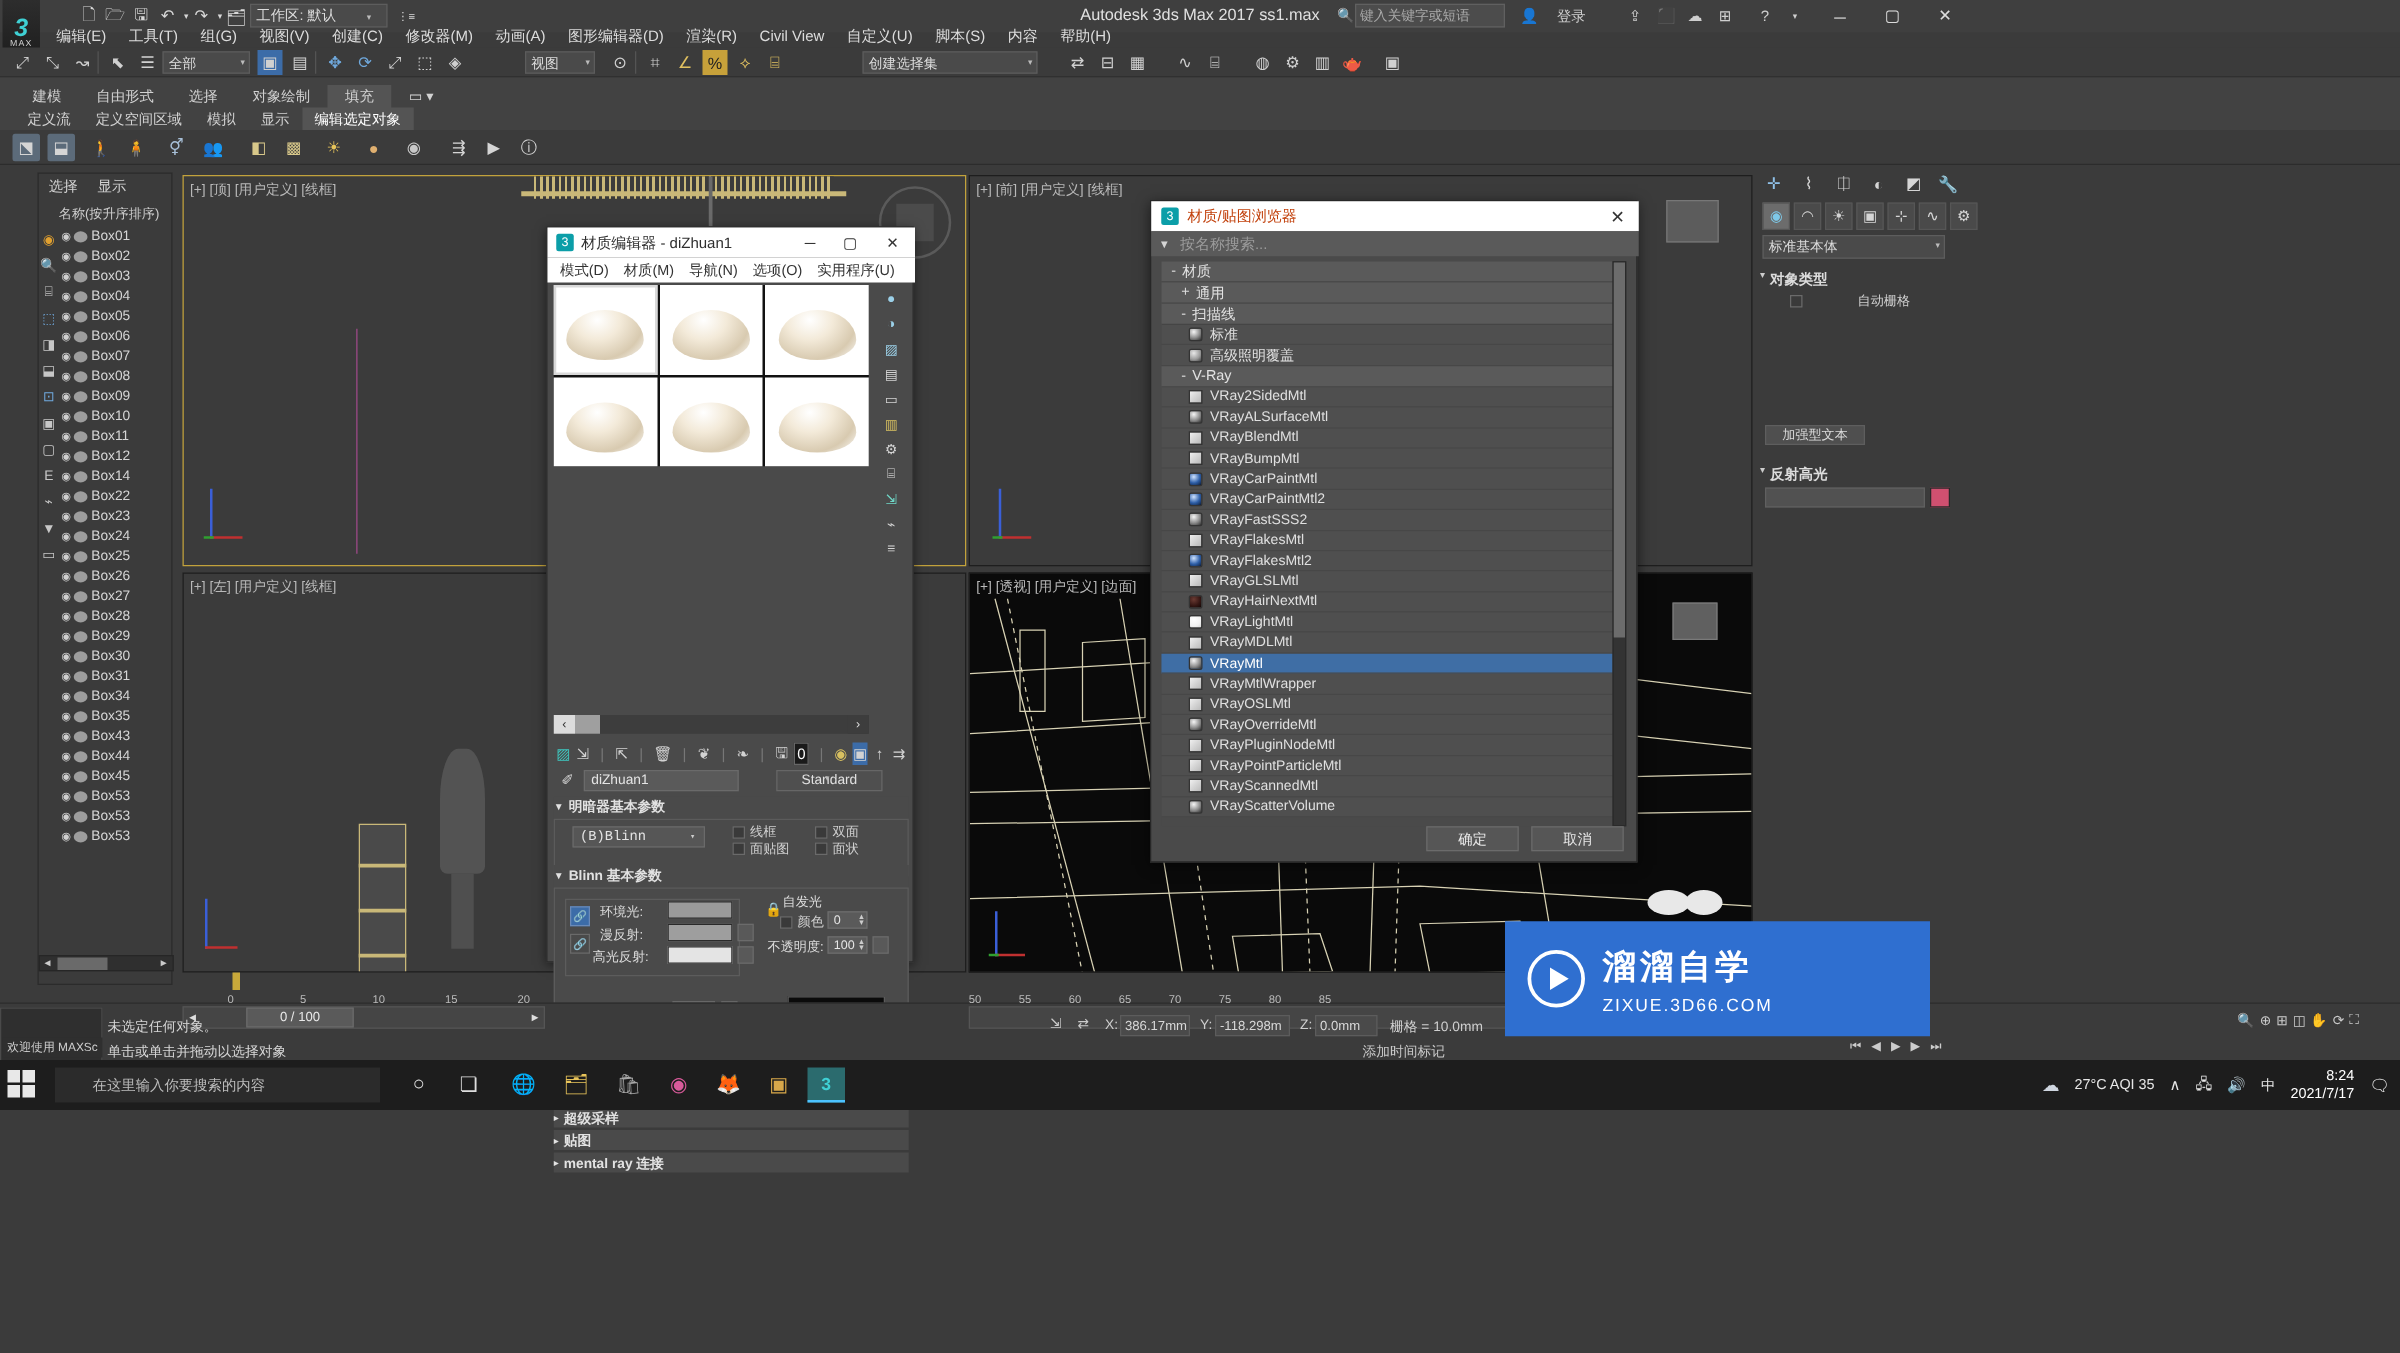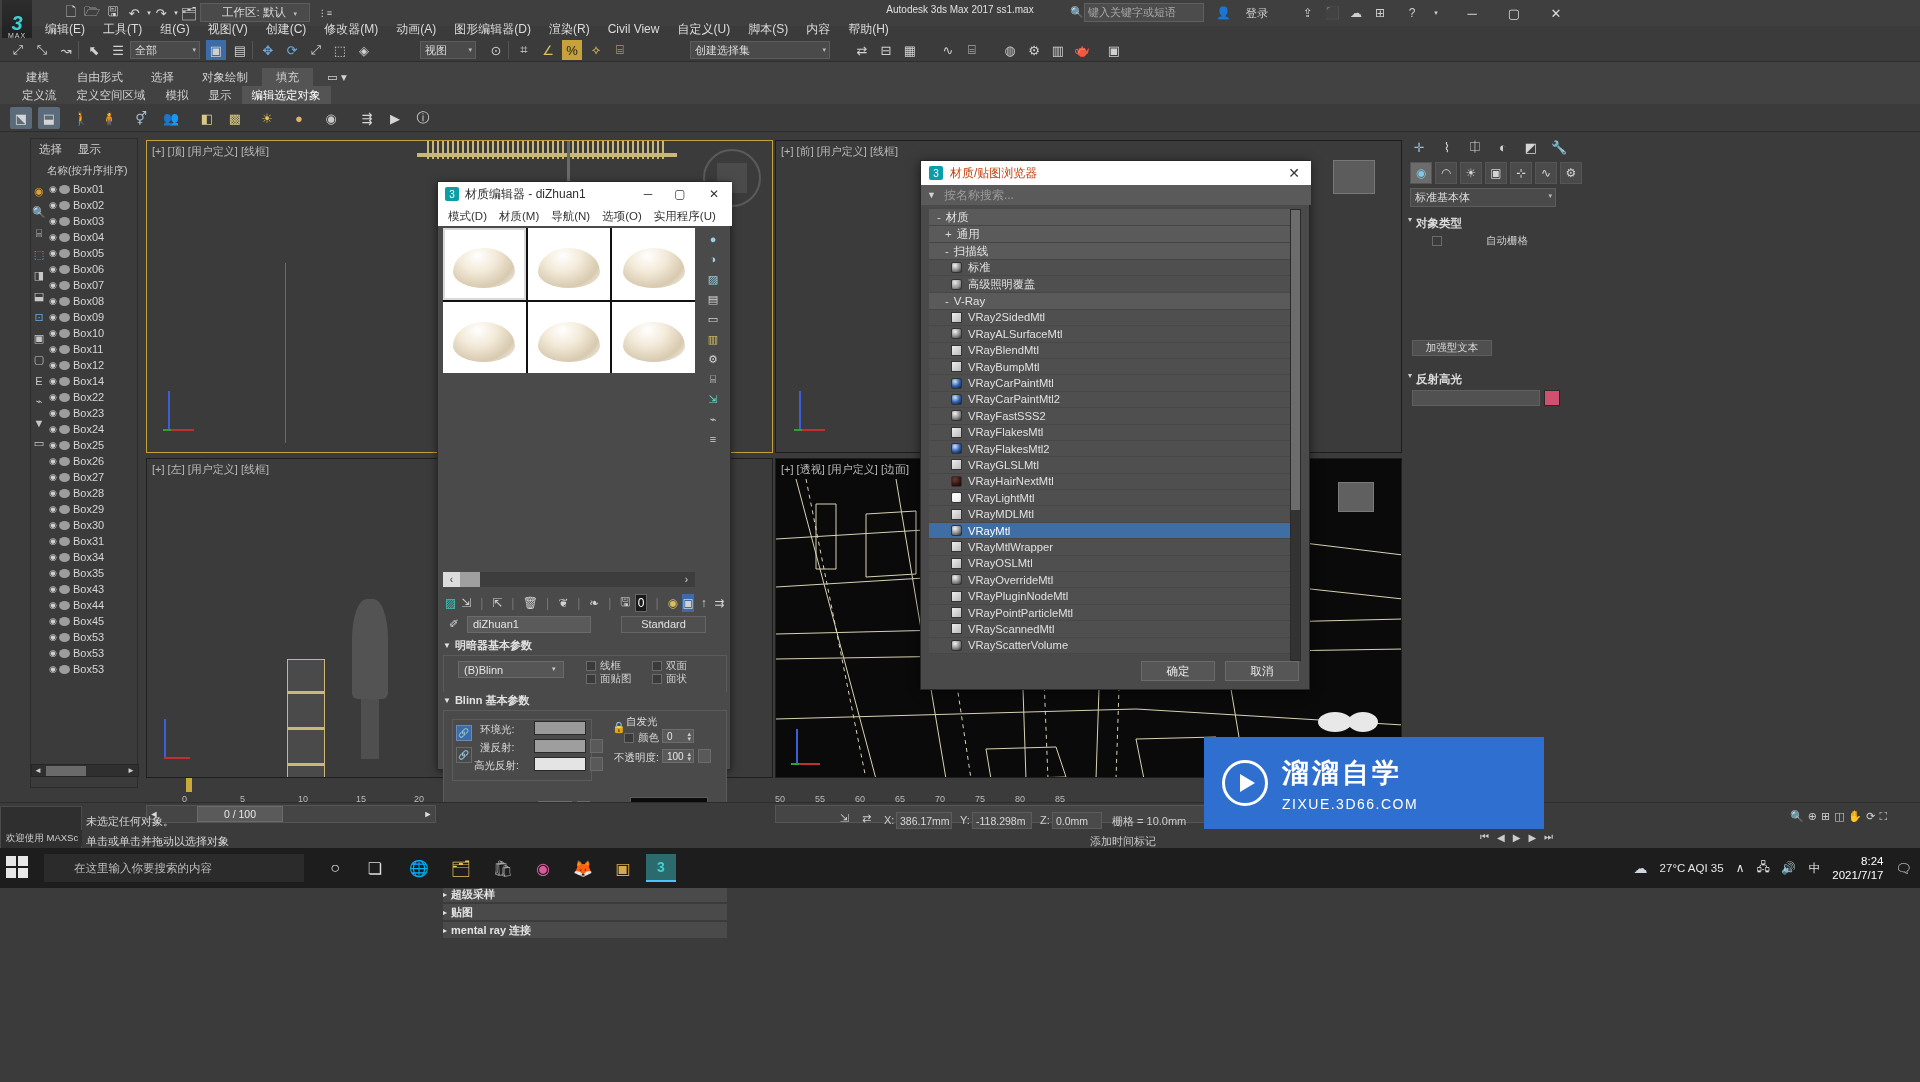--- a/index.html
+++ b/index.html
@@ -15,24 +15,24 @@
     background:#3f3f3f; color:#d6d6d6; font-size:12px; }
   #logo-box { position:absolute; left:2px; top:0px; width:30px; height:52px;
     background:linear-gradient(180deg,#2d2d2d,#1c1c1c); display:flex;
     flex-direction:column; align-items:center; justify-content:center;}
   #logo-3 { color:#3fd0d4; font-size:20px; font-weight:bold; font-style:italic; line-height:18px;}
   #logo-max { color:#cfcfcf; font-size:7px; letter-spacing:1px;}
   .qat-btn { position:absolute; top:4px; width:18px; height:18px;
     display:flex; align-items:center; justify-content:center; font-size:13px; color:#d8d8d8;}
   #workspace-combo { position:absolute; left:152px; top:3px; width:110px; height:19px;
     background:#4a4a4a; border:1px solid #5d5d5d; color:#dcdcdc; font-size:11.5px;
-    display:flex; align-items:center; padding-left:21px;}
+    display:flex; align-items:center; padding-left:4px;}
   #workspace-arrow { position:absolute; right:12px; top:6px; font-size:7px; color:#bbb;}
   #app-title { position:absolute; left:0; top:4px; width:1920px; text-align:center;
-    font-size:10px; color:#e0e0e0;}
+    font-size:13px; color:#e0e0e0;}
   #search-box { position:absolute; left:1084px; top:3px; width:120px; height:19px;
     background:#4c4c4c; border:1px solid #606060; color:#a9a9a9; font-size:11px;
     display:flex; align-items:center; padding-left:3px;}
   #search-ico { position:absolute; left:1070px; top:6px; color:#c7c7c7; font-size:11px;}
   .tb-ico { position:absolute; top:5px; width:16px; height:16px; color:#cfcfcf;
     font-size:12px; display:flex; align-items:center; justify-content:center;}
   .win-btn { position:absolute; top:0px; width:40px; height:26px; color:#dcdcdc;
     font-size:13px; display:flex; align-items:center; justify-content:center;}
 
   
@@ -789,21 +789,21 @@
     <div id="me-nameinput">diZhuan1</div>
     <span class="abs" style="left:215px;top:4px;font-size:7px;color:#bbb">▾</span>
     <div id="me-typebtn" style="margin-left:26px">Standard</div>
   </div>
 
   <div class="me-roll" style="top:455px; height:50px;">
     <div class="me-rollhead">
       <span class="tri">▼</span>
       <span>明暗器基本参数</span>
     </div>
-    <div class="me-panel abs" style="left:0px; top:18px; width:284px; height:46px;">
+    <div class="me-panel abs" style="left:0px; top:18px; width:284px; height:46px;font-family:Liberation Mono, monospace;">
       <div class="abs" style="left:14px;top:5px;width:106px;height:17px;background:#565656;border:1px solid #6a6a6a;color:#e4e4e4;font-size:11px;display:flex;align-items:center;padding-left:5px;">(B)Blinn</div>
       <div class="abs" style="left:108px;top:9px;font-size:7px;color:#ccc">▾</div>
       <div class="cbx-row" style="left:142px;top:3px;">
         <span class="cbx"></span>
         <span>线框</span>
       </div>
       <div class="cbx-row" style="left:208px;top:3px;">
         <span class="cbx"></span>
         <span>双面</span>
       </div>

